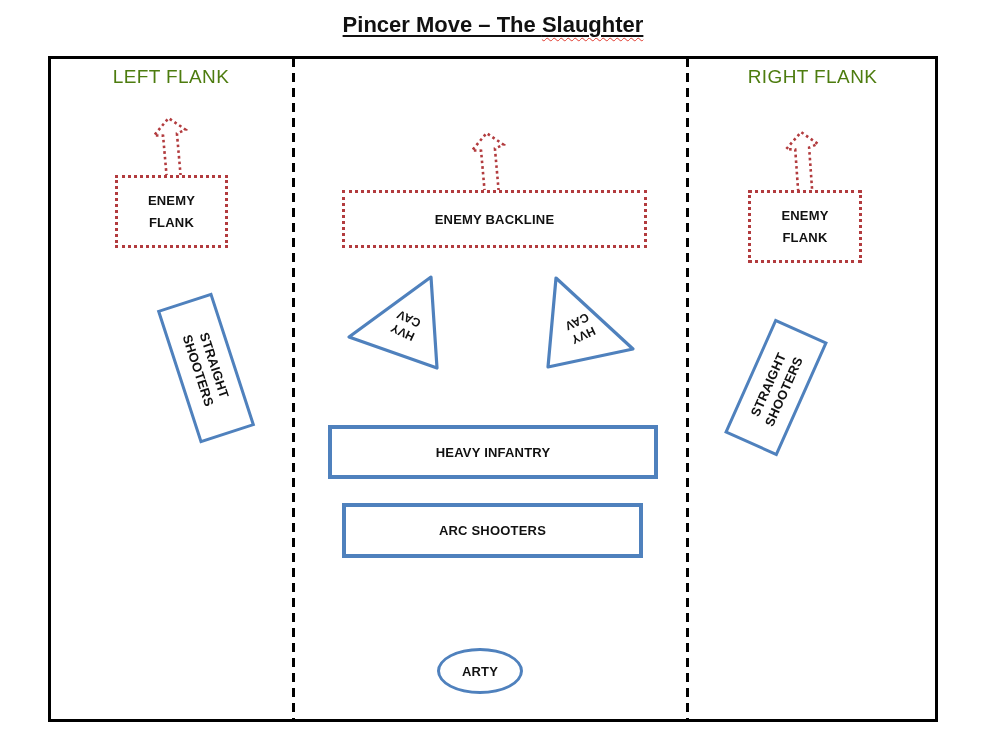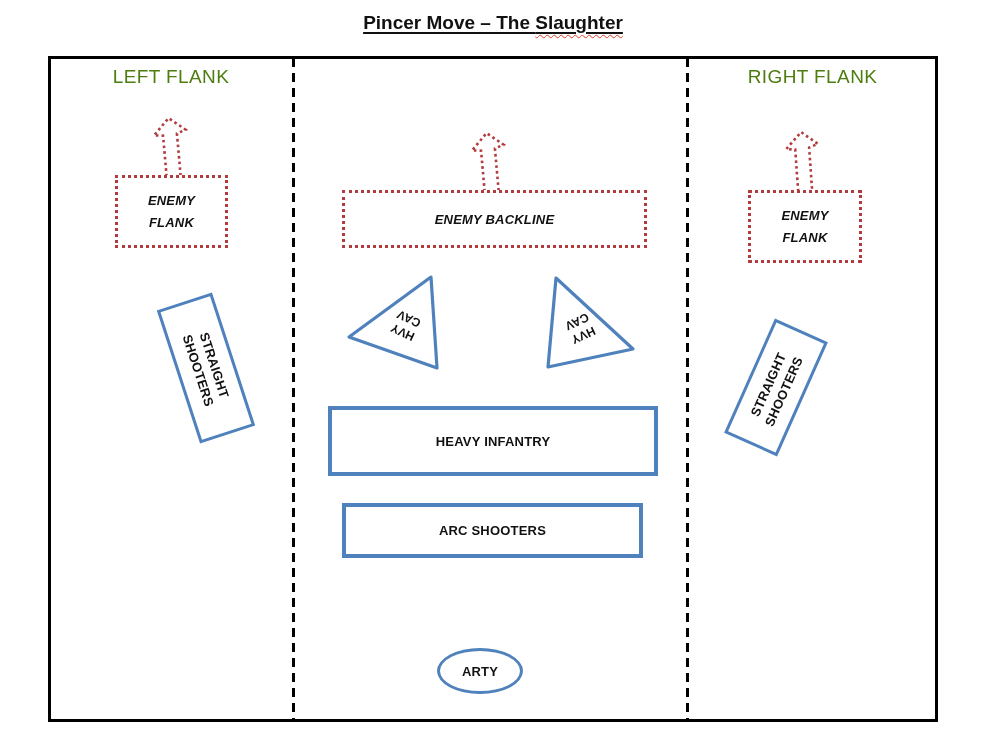--- a/index.html
+++ b/index.html
@@ -1,21 +1,21 @@
 <!DOCTYPE html>
 <html><head>
 <meta charset="utf-8">
 <style>
   html,body{margin:0;padding:0;background:#fff;}
   body{font-family:"Liberation Sans",sans-serif;}
   #stage{position:relative;width:986px;height:732px;background:#fff;overflow:hidden;}
 
   
   .title{position:absolute;top:12px;left:0;right:0;text-align:center;
-         font-size:19px;font-weight:700;color:#111;
+         font-size:22px;font-weight:700;color:#111;
          text-decoration:underline;text-decoration-thickness:2px;text-underline-offset:3px;}
   .title .squiggle{text-decoration:underline wavy #e03c31;text-decoration-thickness:1px;text-underline-offset:5px;}
 
   
   .frame{position:absolute;left:48px;top:56px;width:890px;height:666px;
          border:3px solid #000;box-sizing:border-box;background:#fff;}
   .divider{position:absolute;top:58px;height:661px;width:3px;
            background-image:repeating-linear-gradient(to bottom,#000 0px,#000 9px,transparent 9px,transparent 15px);}
   .div-l{left:292px;} .div-r{left:686px;}
 
@@ -26,29 +26,29 @@
   .head-right{left:689px;width:247px;}
 
   
   .overlay{position:absolute;left:0;top:0;z-index:1;pointer-events:none;}
   .dotted-arrow{fill:none;stroke:#b23b3e;stroke-width:2.6;stroke-dasharray:2.6 3.1;stroke-linecap:butt;}
   .tri{fill:#fff;stroke:#4f81bd;stroke-width:3.2;stroke-linejoin:round;}
 
   
   .ubox{position:absolute;box-sizing:border-box;display:flex;align-items:center;justify-content:center;
         text-align:center;background:#fff;color:#111;font-weight:700;font-size:13px;letter-spacing:.2px;z-index:2;}
-  .dotred{border:3px dotted #b23b3e;font-style:italic;}
+  .dotred{border:3px dotted #b23b3e;}
   .solidred{border:4px solid #bf544f;}
   .solidblue{border:4px solid #4f81bd;}
 
   .enemy-flank-l{left:115px;top:175px;width:113px;height:73px;line-height:22px;}
   .enemy-flank-r{left:748px;top:190px;width:114px;height:73px;line-height:22px;}
   .backline{left:342px;top:190px;width:305px;height:58px;}
   .frontline{left:325px;top:369px;width:332px;height:54px;}
-  .heavyinf{left:328px;top:406px;width:330px;height:70px;}
+  .heavyinf{left:328px;top:425px;width:330px;height:54px;}
   .arcshoot{left:342px;top:503px;width:301px;height:55px;}
   .arty{left:437px;top:648px;width:86px;height:46px;border:3px solid #4f81bd;border-radius:50%;}
 
   
   .ss{position:absolute;box-sizing:border-box;border:3px solid #4f81bd;background:#fff;
       display:flex;align-items:center;justify-content:center;z-index:2;}
   .ss-left{left:177px;top:298px;width:58px;height:140px;transform:rotate(-18deg);}
   .ss-right{left:747px;top:325px;width:58px;height:125px;transform:rotate(24deg);}
   .ss .vtext{text-align:center;font-weight:700;font-size:13px;line-height:17px;color:#111;letter-spacing:.2px;white-space:nowrap;}
   .ss-left .vtext{transform:rotate(90deg);}

